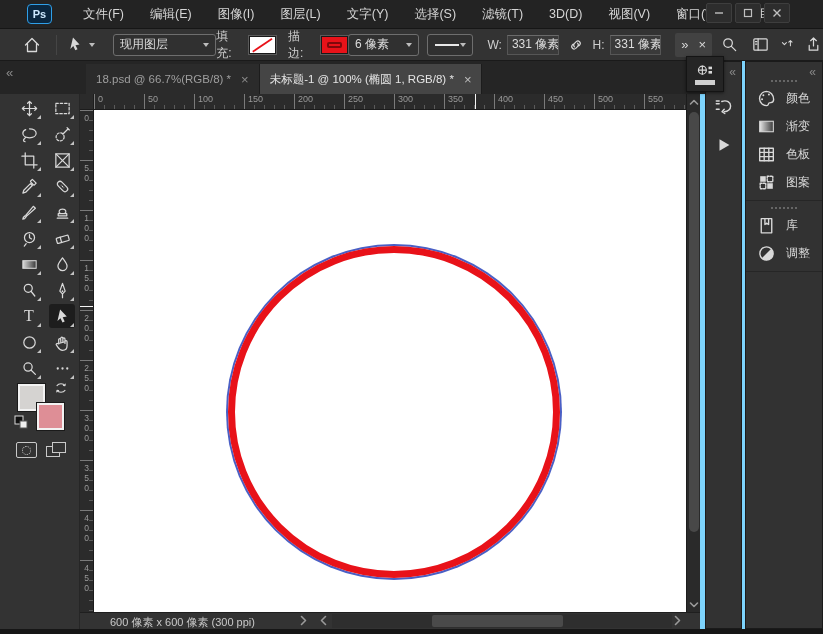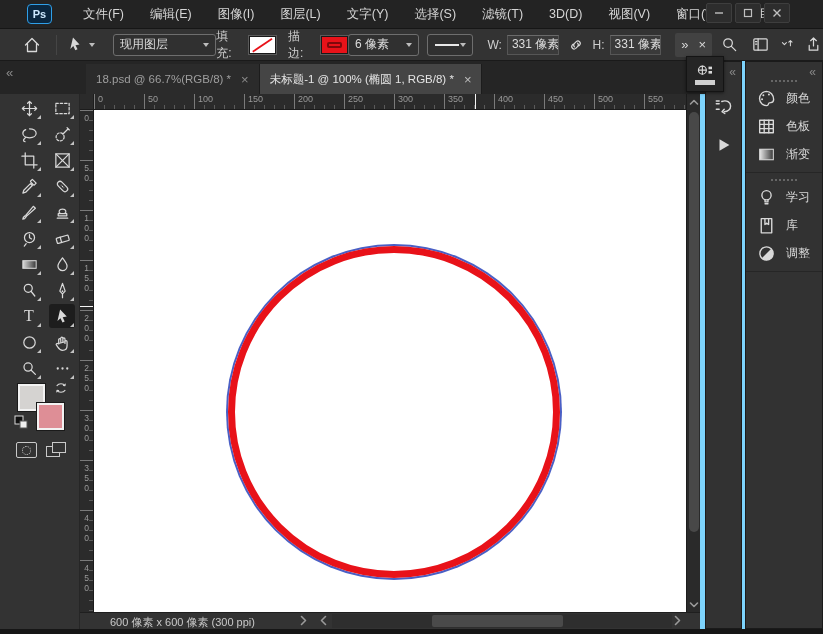--- a/index.html
+++ b/index.html
@@ -575,49 +575,51 @@
     <div class="panel-item">
       <svg class="ti" width="21" height="21" viewBox="0 0 20 20">
           <path d="M10 3.2a6.8 6.8 0 1 0 .4 13.6c1.6 0 1-1.7 2-2.5 1.2-1 4.4.7 4.4-3.3 0-4.4-3-7.8-6.8-7.8z"></path>
           <circle class="dot" cx="7" cy="7" r=".95"></circle>
           <circle class="dot" cx="12.3" cy="6.3" r=".95"></circle>
           <circle class="dot" cx="5.8" cy="10.6" r=".95"></circle>
         </svg>
       <span>颜色</span>
     </div>
     <div class="panel-item">
-      <svg class="ti" width="21" height="21" viewBox="0 0 20 20">
-          <rect x="3.5" y="4" width="13" height="12"></rect>
-          <path d="M3.5 8h13M3.5 12h13M7.8 4v12M12.2 4v12"></path>
-        </svg>
-      <span>色板</span>
-    </div>
-    <div class="panel-item">
       <svg width="21" height="21" viewBox="0 0 20 20">
           <defs>
             <linearGradient id="g2" x1="0" y1="0" x2="1" y2="0">
               <stop offset="0" stop-color="#e6e6e6"></stop>
               <stop offset="1" stop-color="#3a3a3a"></stop>
             </linearGradient>
           </defs>
           <rect x="3.5" y="5" width="13" height="10" fill="url(#g2)" stroke="#d9d9d9"></rect>
         </svg>
       <span>渐变</span>
     </div>
+    <div class="panel-item">
+      <svg class="ti" width="21" height="21" viewBox="0 0 20 20">
+          <rect x="3.5" y="4" width="13" height="12"></rect>
+          <path d="M3.5 8h13M3.5 12h13M7.8 4v12M12.2 4v12"></path>
+        </svg>
+      <span>色板</span>
+    </div>
+    <div class="panel-item">
+      <svg class="ti" width="21" height="21" viewBox="0 0 20 20">
+          <rect class="f" x="4" y="4" width="5.3" height="5.3"></rect>
+          <rect x="10.7" y="4" width="5.3" height="5.3" stroke-dasharray="1.6 1.2"></rect>
+          <rect x="4" y="10.7" width="5.3" height="5.3" stroke-dasharray="1.6 1.2"></rect>
+          <rect class="f" x="10.7" y="10.7" width="5.3" height="5.3"></rect>
+        </svg>
+      <span>图案</span>
+    </div>
 
     <div class="panel-divider"></div>
     <div class="grip"></div>
 
-    <div class="panel-item">
-      <svg class="ti" width="21" height="21" viewBox="0 0 20 20">
-          <circle cx="10" cy="7.8" r="4.4"></circle>
-          <path d="M8.6 12.2v2h2.8v-2M8.6 16h2.8"></path>
-        </svg>
-      <span>学习</span>
-    </div>
     <div class="panel-item">
       <svg class="ti" width="21" height="21" viewBox="0 0 20 20">
           <rect x="5" y="3.5" width="10" height="13.5"></rect>
           <path d="M8.5 3.5V9l1.8-1.2L12 9V3.5"></path>
         </svg>
       <span>库</span>
     </div>
     <div class="panel-item">
       <svg class="ti" width="21" height="21" viewBox="0 0 20 20">
           <circle cx="10" cy="10" r="6.3"></circle>

